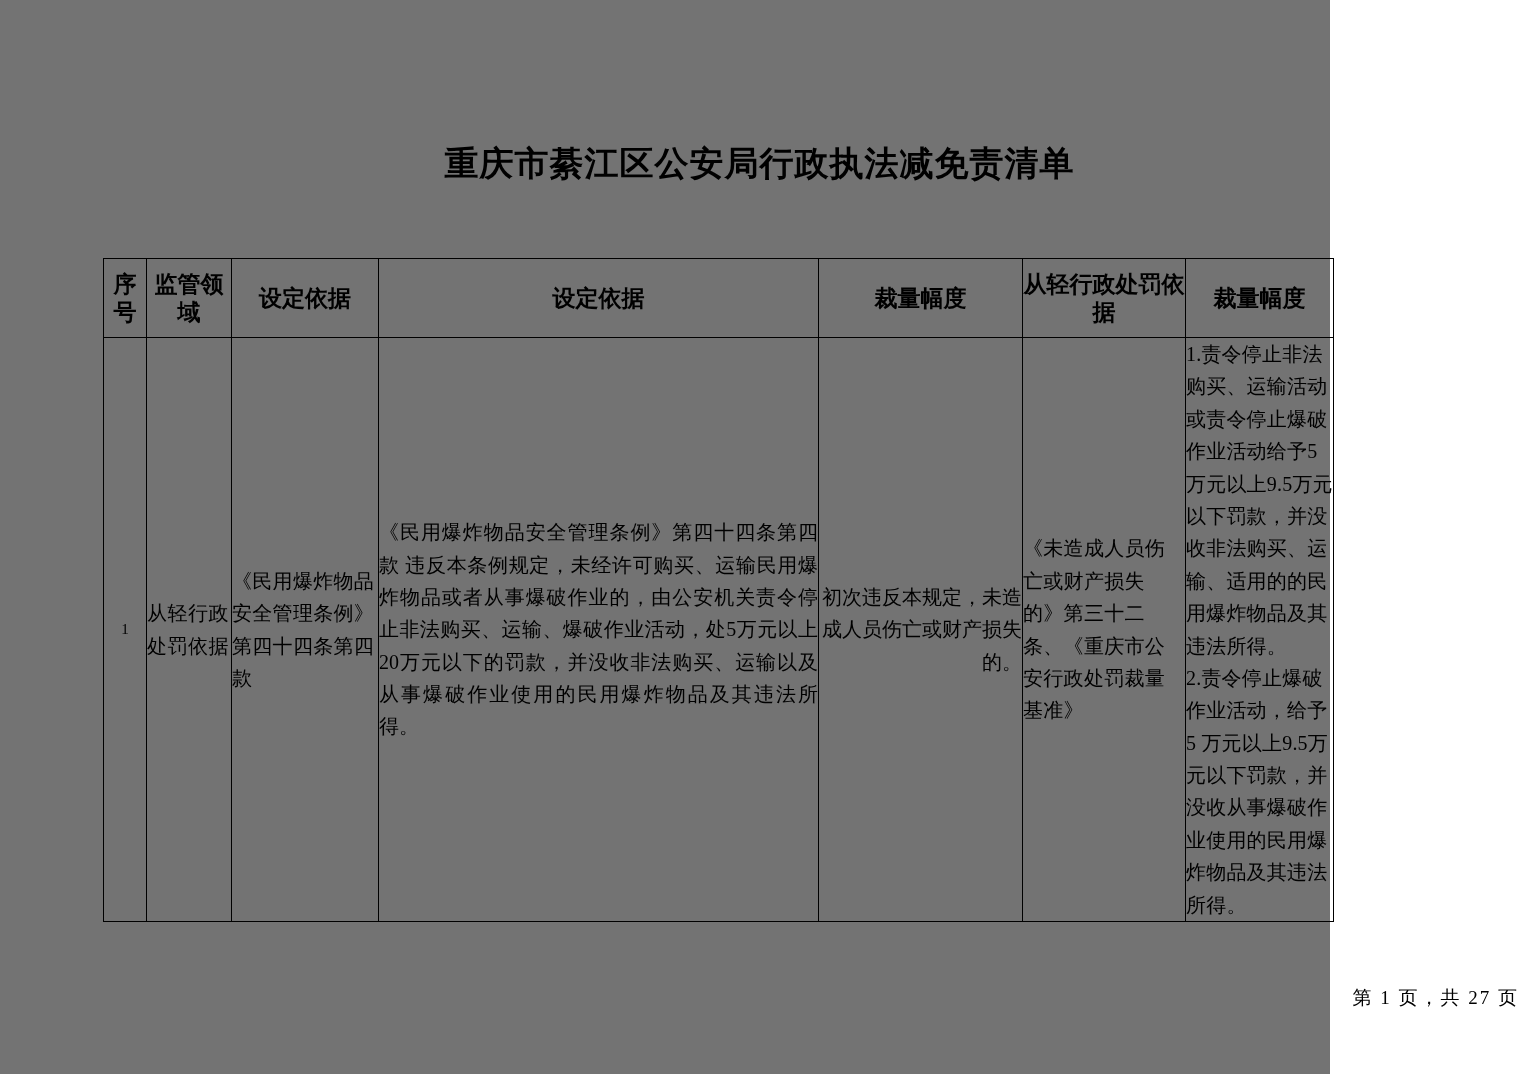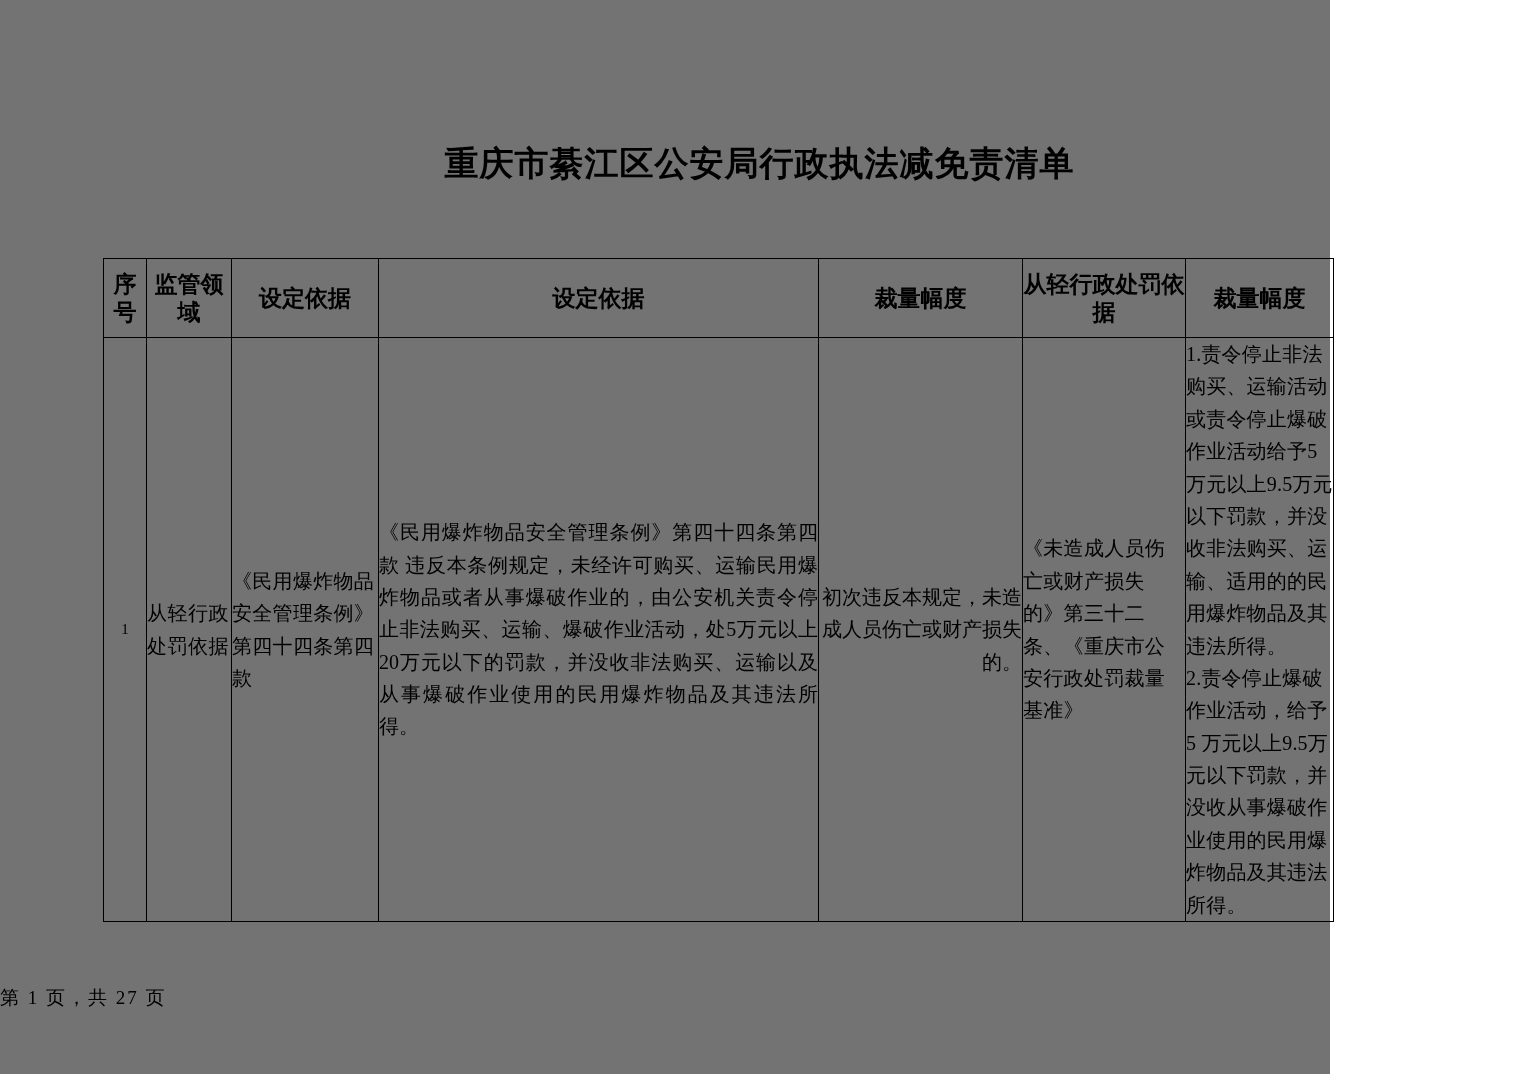--- a/index.html
+++ b/index.html
@@ -130,21 +130,21 @@
     letter-spacing: 0.2px;
   }
   td.range .para { margin: 0; }
 
   
   .footer {
     position: absolute;
     left: 0;
     top: 985px;
     width: 1519px;
-    text-align: left;
+    text-align: right;
     font-size: 19px;
     letter-spacing: 2px;
     font-family: "Liberation Serif", "DejaVu Serif", serif;
   }
 </style>
 </head>
 <body>
 
 <div class="page">
 

